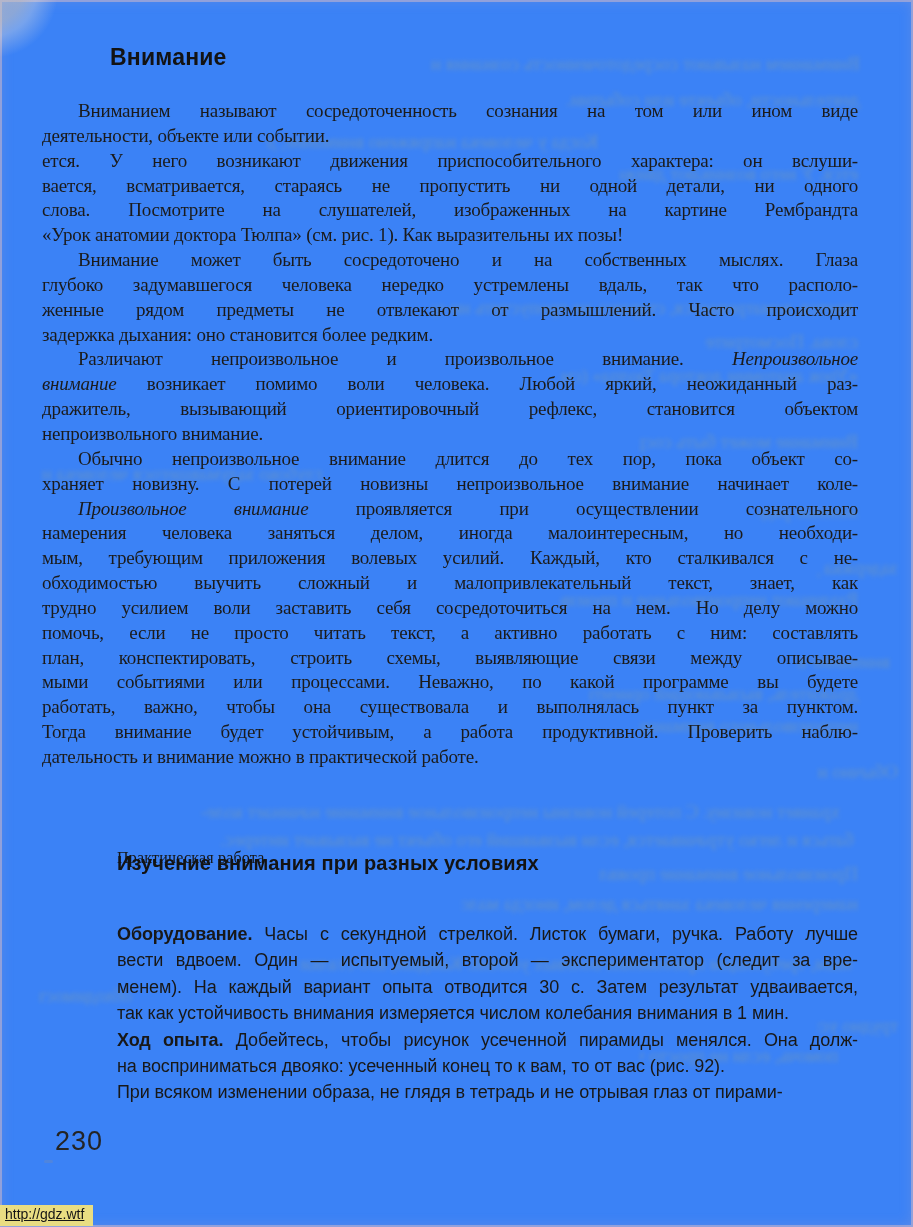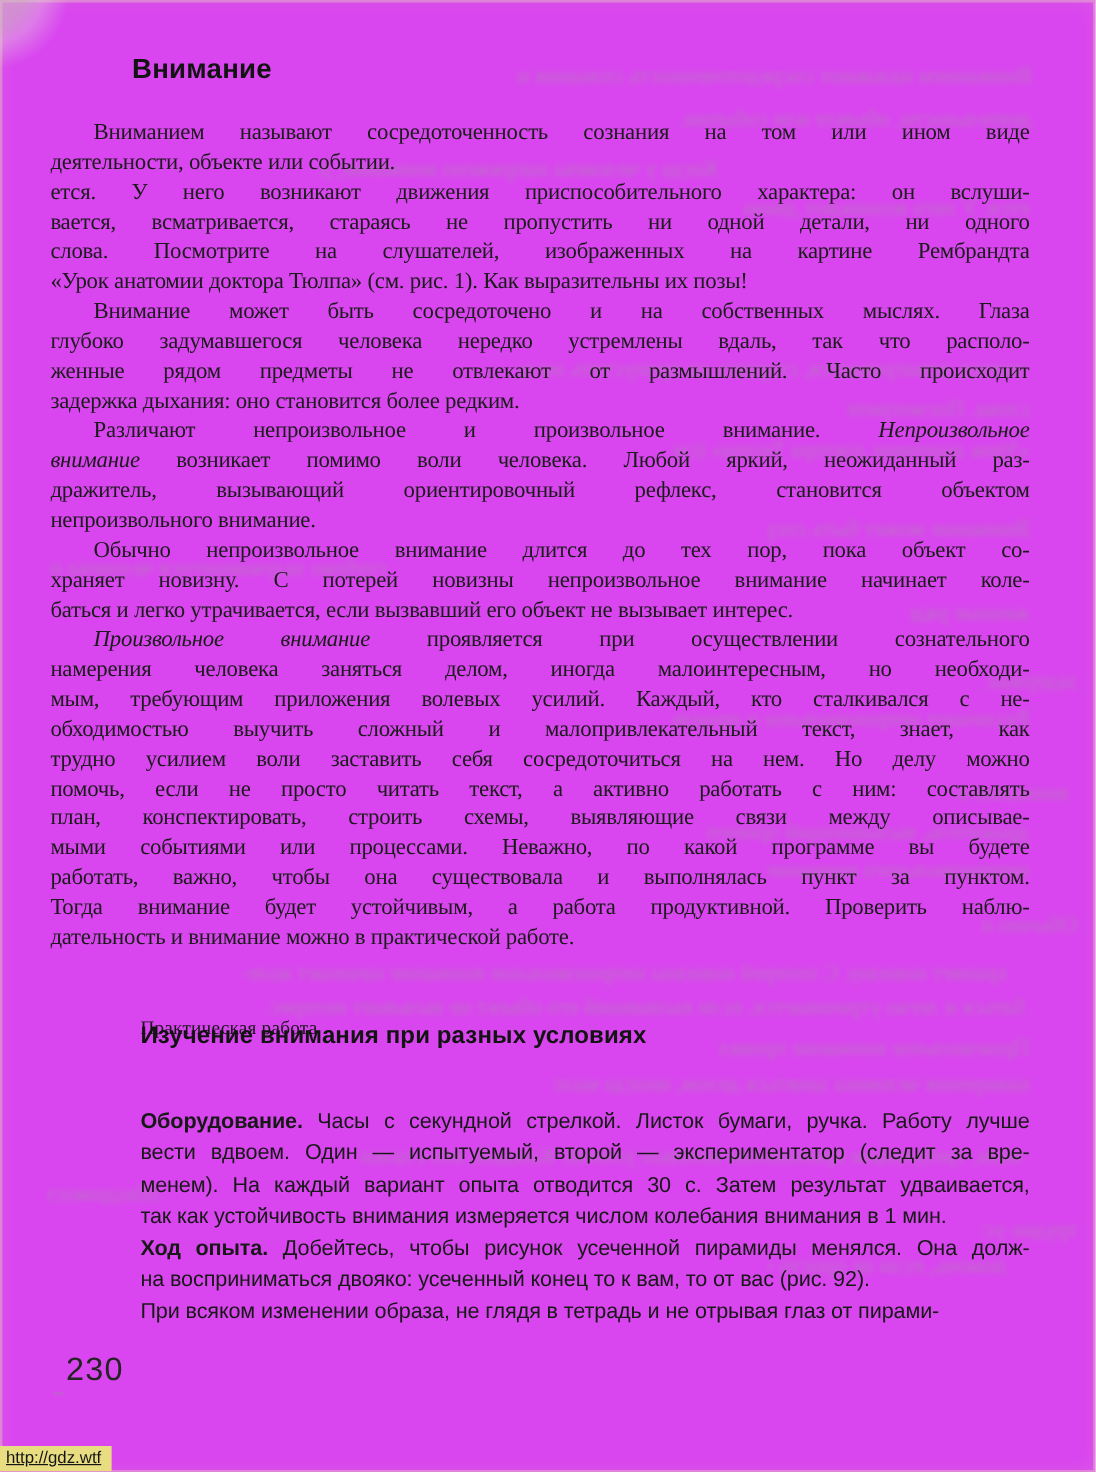--- a/index.html
+++ b/index.html
@@ -1,19 +1,19 @@
 <!DOCTYPE html>
 <html lang="ru"><head>
 <meta charset="utf-8">
 <style>
   html,body{margin:0;padding:0;background:#ffffff;}
   body{width:913px;height:1227px;overflow:hidden;}
   .page{
     position:relative;width:913px;height:1227px;
-    background:#d946ef;
+    background:#3b82f6;
     overflow:hidden;
     font-family:"Liberation Serif", serif;
     box-shadow: inset 0 0 0 2px rgba(232,196,196,.45), inset 0 0 14px rgba(222,178,178,.22);
   }
   
   .curl{
     position:absolute;left:0;top:0;width:110px;height:110px;
     background: radial-gradient(circle at -8px -8px, rgba(206,198,190,.55) 0 30px, rgba(230,225,220,.35) 44px, rgba(255,255,255,0) 66px);
     pointer-events:none;
   }
@@ -134,21 +134,20 @@
       </div>
       <div>
         <div class="line indent"><span>Различают непроизвольное и произвольное внимание. </span><span class="it">Непроизвольное</span></div>
         <div class="line"><span class="it">внимание </span><span>возникает помимо воли человека. Любой яркий, неожиданный раз-</span></div>
         <div class="line"><span>дражитель, вызывающий ориентировочный рефлекс, становится объектом</span></div>
         <div class="line last"><span>непроизвольного внимание.</span></div>
       </div>
       <div>
         <div class="line indent"><span>Обычно непроизвольное внимание длится до тех пор, пока объект со-</span></div>
         <div class="line"><span>храняет новизну. С потерей новизны непроизвольное внимание начинает коле-</span></div>
-        <div class="line last"><span>баться и легко утрачивается, если вызвавший его объект не вызывает интерес.</span></div>
       </div>
       <div>
         <div class="line indent"><span class="it">Произвольное внимание </span><span>проявляется при осуществлении сознательного</span></div>
         <div class="line"><span>намерения человека заняться делом, иногда малоинтересным, но необходи-</span></div>
         <div class="line"><span>мым, требующим приложения волевых усилий. Каждый, кто сталкивался с не-</span></div>
         <div class="line"><span>обходимостью выучить сложный и малопривлекательный текст, знает, как</span></div>
         <div class="line"><span>трудно усилием воли заставить себя сосредоточиться на нем. Но делу можно</span></div>
         <div class="line"><span>помочь, если не просто читать текст, а активно работать с ним: составлять</span></div>
         <div class="line"><span>план, конспектировать, строить схемы, выявляющие связи между описывае-</span></div>
         <div class="line"><span>мыми событиями или процессами. Неважно, по какой программе вы будете</span></div>

